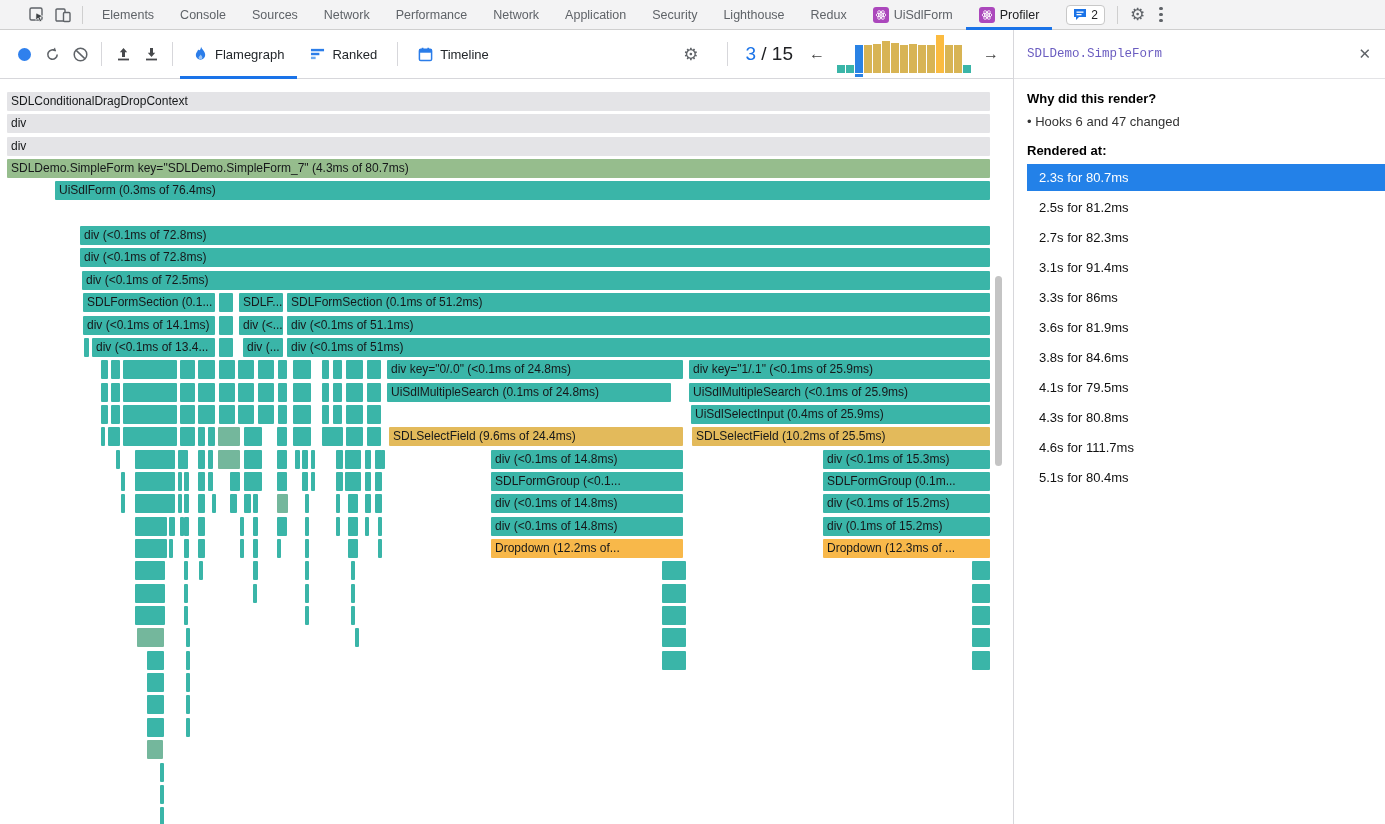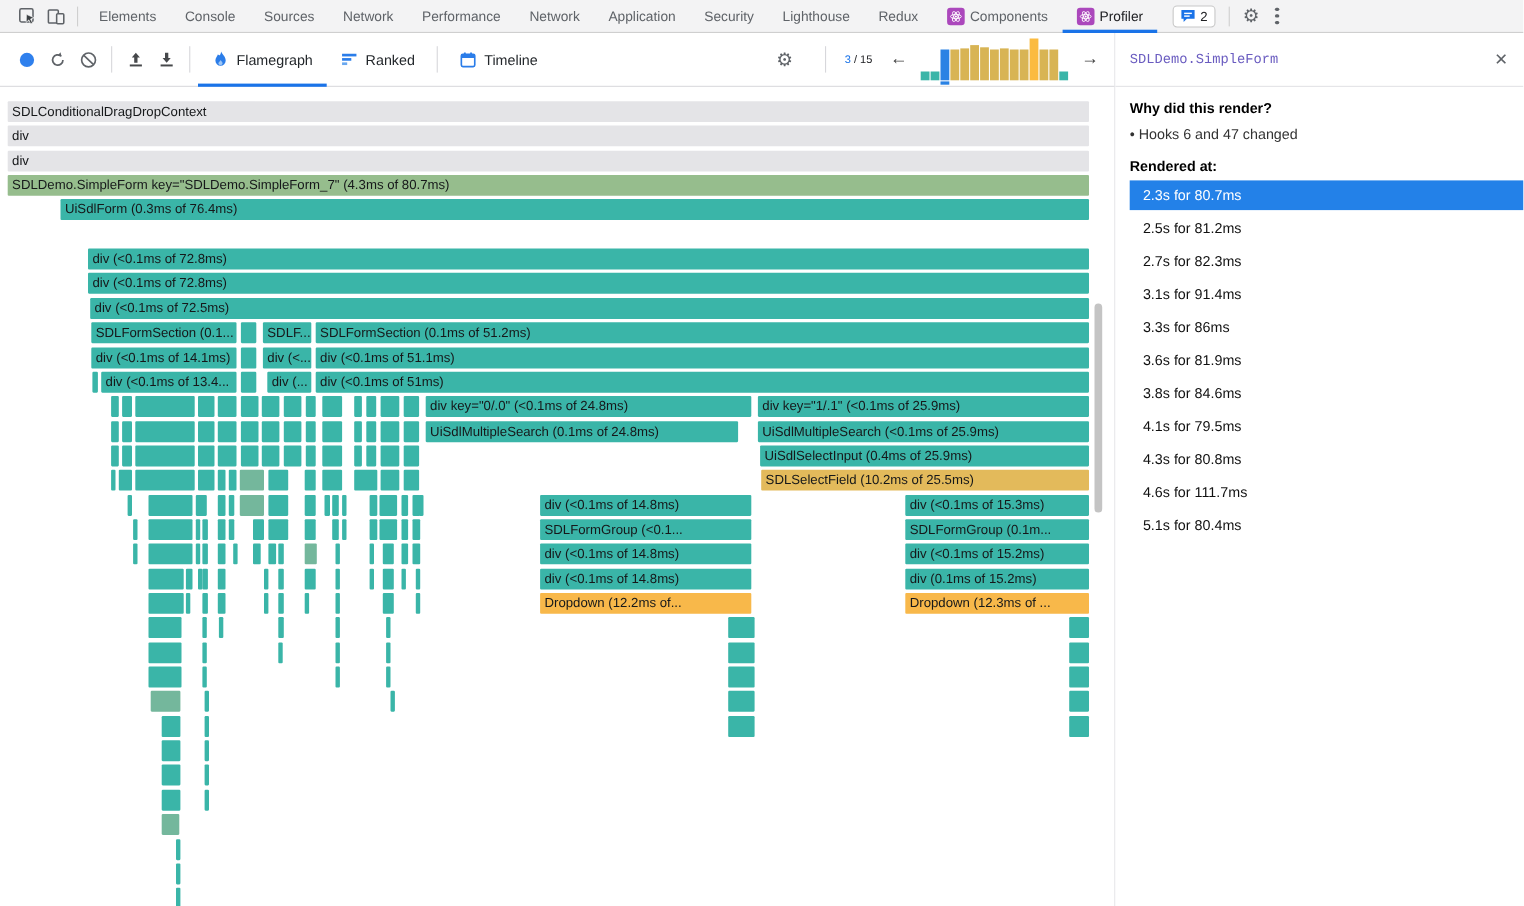--- a/index.html
+++ b/index.html
@@ -1,20 +1,20 @@
 <!DOCTYPE html>
 <html><head>
 <meta charset="utf-8">
 <style>
   * { margin:0; padding:0; box-sizing:border-box; }
   html,body { width:1385px; height:824px; background:#fff; font-family:"Liberation Sans",sans-serif; overflow:hidden; }
   .devtools { position:relative; width:1385px; height:824px; background:#fff; }
 
   
-  .tabbar { display:flex; align-items:center; height:30px; background:#f3f3f4; border-bottom:1px solid #cfcfcf; padding-left:12px; }
+  .tabbar { display:flex; align-items:center; height:30px; background:#f3f3f4; border-bottom:1px solid #cfcfcf; padding-left:24px; }
   .tb-iconbtn { width:26px; height:24px; display:flex; align-items:center; justify-content:center; cursor:pointer; }
   .tb-sep { width:1px; height:18px; background:#cfcfcf; margin:0 6px; }
   .tabs { display:flex; align-items:stretch; height:30px; }
   .tab { display:flex; align-items:center; gap:5px; padding:0 13px; font-size:12.5px; color:#5f6368; height:30px; cursor:pointer; white-space:nowrap; }
   .tab.active { color:#202124; border-bottom:3px solid #1a73e8; padding-top:3px; }
   .react-sq { width:16px; height:16px; border-radius:3px; background:#ab47bc; display:flex; align-items:center; justify-content:center; }
   .badge { display:flex; align-items:center; gap:4px; border:1px solid #c8c8c8; border-radius:4px; height:20px; padding:0 6px; margin:0 6px 0 14px; font-size:12px; color:#202124; background:#fff; cursor:pointer; }
   .kebab { display:flex; flex-direction:column; gap:2.5px; padding:0 12px 0 8px; cursor:pointer; }
   .kebab i { width:3.5px; height:3.5px; border-radius:50%; background:#5f6368; }
   .gear { font-size:17px; color:#5f6368; padding:0 6px; cursor:pointer; line-height:1; }
@@ -25,21 +25,21 @@
   .right { width:371px; display:flex; flex-direction:column; background:#fff; }
 
   
   .ptoolbar { height:49px; display:flex; align-items:center; border-bottom:1px solid #d7d7db; padding:0 8px 0 10px; background:#fff; }
   .pt-btn { width:28px; height:30px; display:flex; align-items:center; justify-content:center; cursor:pointer; }
   .pt-sep { width:1px; height:24px; background:#d7d7db; margin:0 7px; }
   .rec-dot { width:13px; height:13px; border-radius:50%; background:#2f80ed; }
   .view-tab { display:flex; align-items:center; gap:7px; padding:0 13px; height:49px; font-size:13px; color:#23272b; cursor:pointer; }
   .view-tab.active { border-bottom:3px solid #1a73e8; padding-top:3px; }
   .commit-nav { display:flex; align-items:center; margin-left:auto; gap:6px; }
-  .commit-count { font-size:10px; color:#202124; margin:0 4px; white-space:nowrap; }
+  .commit-count { font-size:19px; color:#202124; margin:0 4px; white-space:nowrap; }
   .commit-count .cur { color:#1a73e8; }
   .nav-arrow { font-size:16px; color:#424242; padding:0 6px; cursor:pointer; }
   .commit-chart { position:relative; width:134px; height:46px; }
   .cbar { position:absolute; bottom:4px; width:8px; cursor:pointer; }
   .cmark { position:absolute; bottom:0; height:3px; width:8px; background:#2a82e4; }
 
   
   .flamearea { position:relative; flex:1; background:#fff; overflow:hidden; }
   .flamebar { position:absolute; height:19px; font-size:12px; line-height:19px; color:#16181a; padding-left:4px; white-space:nowrap; overflow:hidden; border-radius:1px; cursor:pointer; }
   .scroll-thumb { position:absolute; left:995px; top:197px; width:7px; height:190px; border-radius:4px; background:#c4c4c4; }
@@ -92,21 +92,21 @@
           <span class="react-sq">
             <svg width="12" height="12" viewBox="0 0 16 16">
               <g stroke="#fff" fill="none" stroke-width="1.1">
                 <ellipse cx="8" cy="8" rx="6.6" ry="2.6"></ellipse>
                 <ellipse cx="8" cy="8" rx="6.6" ry="2.6" transform="rotate(60 8 8)"></ellipse>
                 <ellipse cx="8" cy="8" rx="6.6" ry="2.6" transform="rotate(120 8 8)"></ellipse>
               </g>
               <circle cx="8" cy="8" r="1.3" fill="#fff"></circle>
             </svg>
           </span>
-          <span>Components</span>
+          <span>UiSdlForm</span>
         </div>
         <div class="tab active">
           <span class="react-sq">
             <svg width="12" height="12" viewBox="0 0 16 16">
               <g stroke="#fff" fill="none" stroke-width="1.1">
                 <ellipse cx="8" cy="8" rx="6.6" ry="2.6"></ellipse>
                 <ellipse cx="8" cy="8" rx="6.6" ry="2.6" transform="rotate(60 8 8)"></ellipse>
                 <ellipse cx="8" cy="8" rx="6.6" ry="2.6" transform="rotate(120 8 8)"></ellipse>
               </g>
               <circle cx="8" cy="8" r="1.3" fill="#fff"></circle>
@@ -301,20 +301,21 @@
           <div class="flamebar" style="left: 180px; top: 348px; width: 15px; height: 19px; background: rgb(58, 181, 168);"></div>
           <div class="flamebar" style="left: 198px; top: 348px; width: 7px; height: 19px; background: rgb(58, 181, 168);"></div>
           <div class="flamebar" style="left: 208px; top: 348px; width: 7px; height: 19px; background: rgb(58, 181, 168);"></div>
           <div class="flamebar" style="left: 218px; top: 348px; width: 22px; height: 19px; background: rgb(116, 183, 156);"></div>
           <div class="flamebar" style="left: 244px; top: 348px; width: 18px; height: 19px; background: rgb(58, 181, 168);"></div>
           <div class="flamebar" style="left: 277px; top: 348px; width: 10px; height: 19px; background: rgb(58, 181, 168);"></div>
           <div class="flamebar" style="left: 293px; top: 348px; width: 18px; height: 19px; background: rgb(58, 181, 168);"></div>
           <div class="flamebar" style="left: 322px; top: 348px; width: 21px; height: 19px; background: rgb(58, 181, 168);"></div>
           <div class="flamebar" style="left: 346px; top: 348px; width: 17px; height: 19px; background: rgb(58, 181, 168);"></div>
           <div class="flamebar" style="left: 367px; top: 348px; width: 14px; height: 19px; background: rgb(58, 181, 168);"></div>
+          <div class="flamebar" style="left: 389px; top: 348px; width: 294px; height: 19px; background: rgb(227, 186, 91);">SDLSelectField (9.6ms of 24.4ms)</div>
           <div class="flamebar" style="left: 692px; top: 348px; width: 298px; height: 19px; background: rgb(227, 186, 91);">SDLSelectField (10.2ms of 25.5ms)</div>
           <div class="flamebar" style="left: 116px; top: 371px; width: 3px; height: 19px; background: rgb(58, 181, 168);"></div>
           <div class="flamebar" style="left: 135px; top: 371px; width: 40px; height: 19px; background: rgb(58, 181, 168);"></div>
           <div class="flamebar" style="left: 178px; top: 371px; width: 10px; height: 19px; background: rgb(58, 181, 168);"></div>
           <div class="flamebar" style="left: 198px; top: 371px; width: 7px; height: 19px; background: rgb(58, 181, 168);"></div>
           <div class="flamebar" style="left: 208px; top: 371px; width: 5px; height: 19px; background: rgb(58, 181, 168);"></div>
           <div class="flamebar" style="left: 218px; top: 371px; width: 22px; height: 19px; background: rgb(116, 183, 156);"></div>
           <div class="flamebar" style="left: 244px; top: 371px; width: 18px; height: 19px; background: rgb(58, 181, 168);"></div>
           <div class="flamebar" style="left: 277px; top: 371px; width: 10px; height: 19px; background: rgb(58, 181, 168);"></div>
           <div class="flamebar" style="left: 295px; top: 371px; width: 5px; height: 19px; background: rgb(58, 181, 168);"></div>

